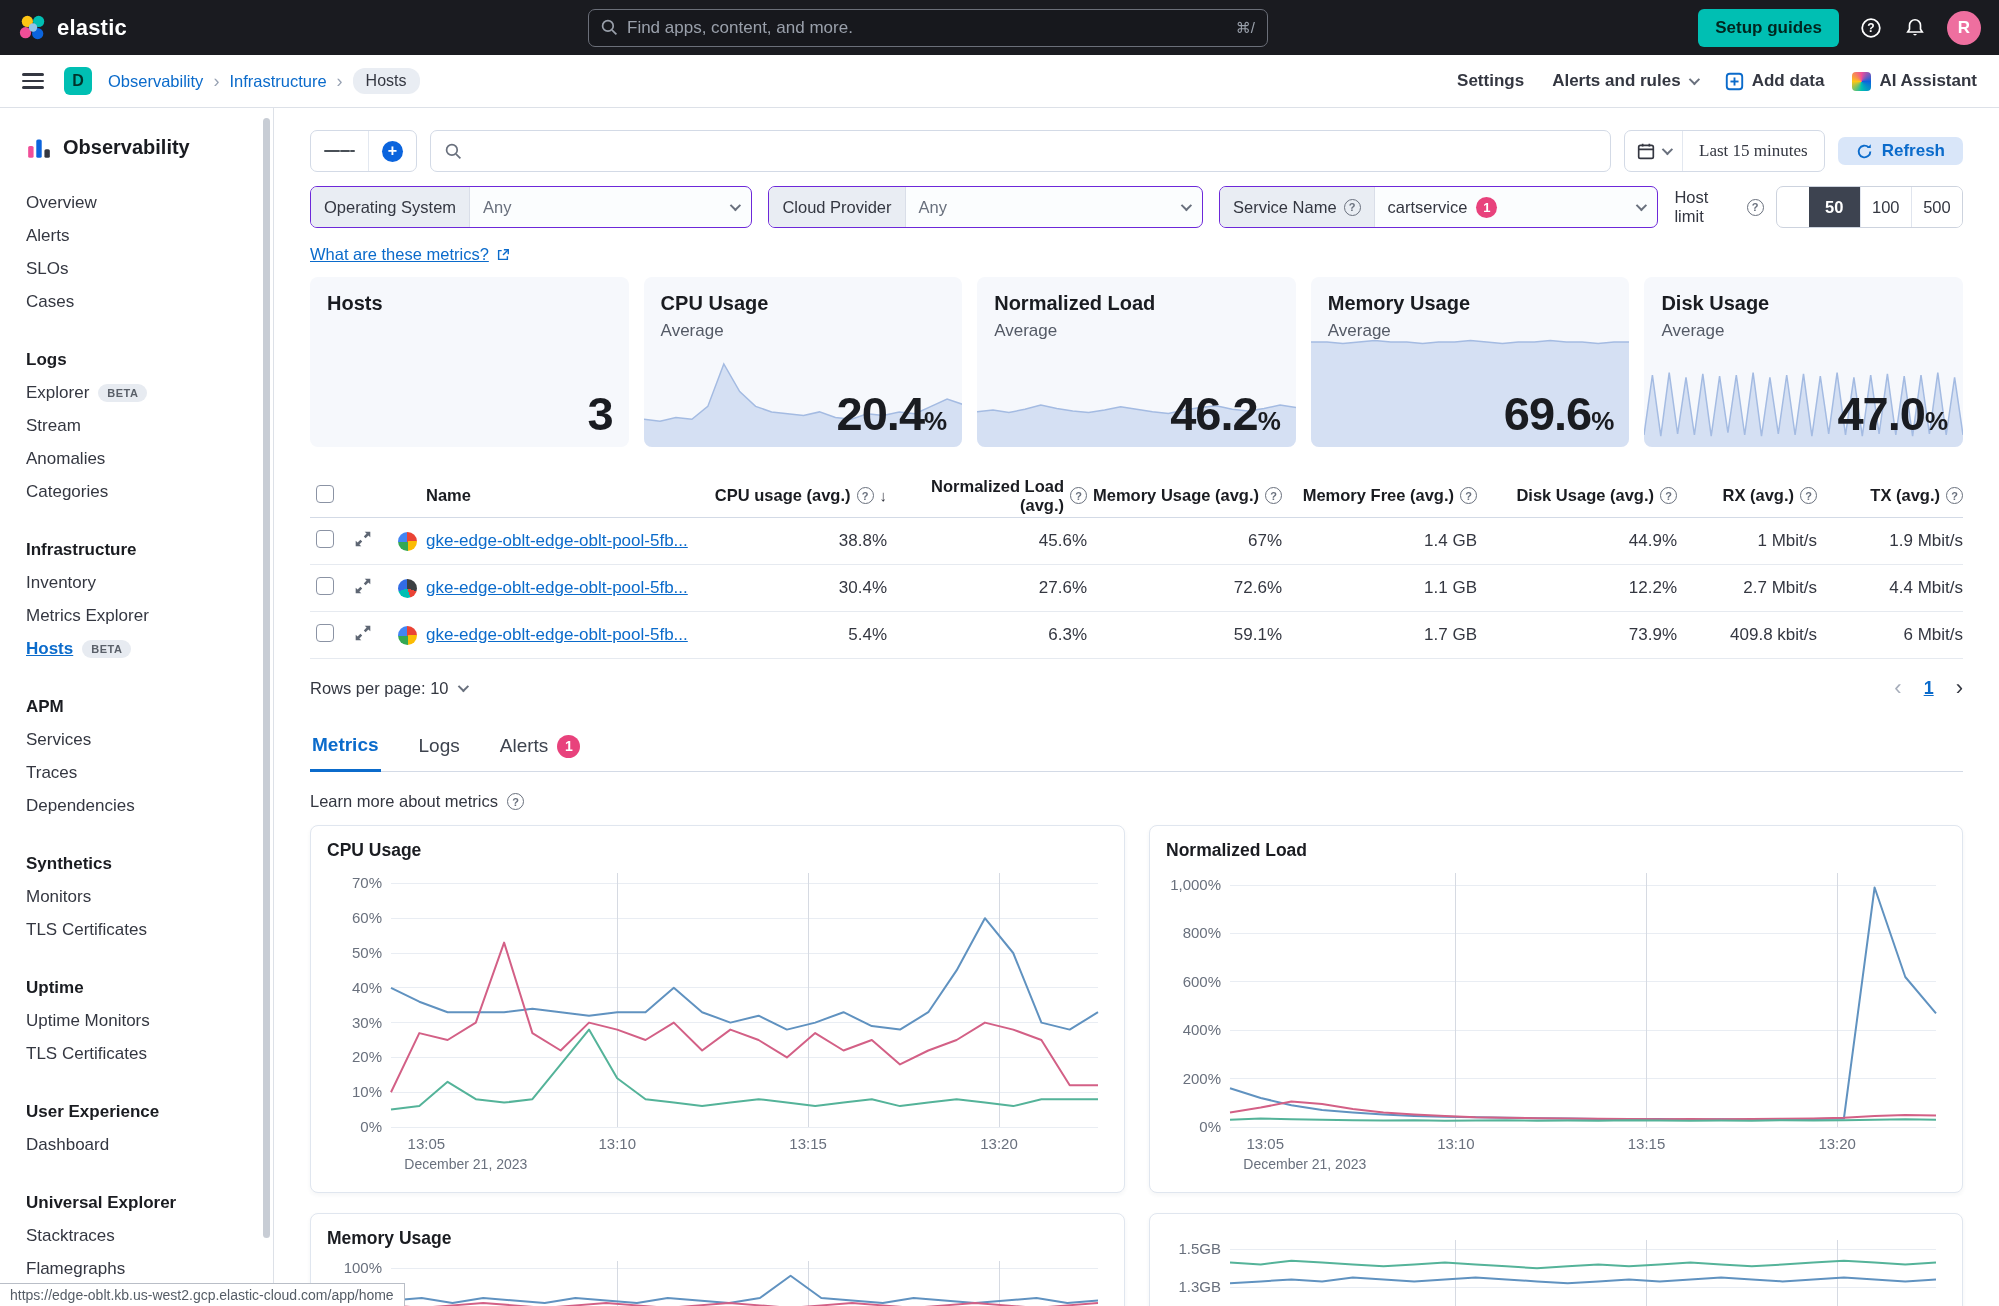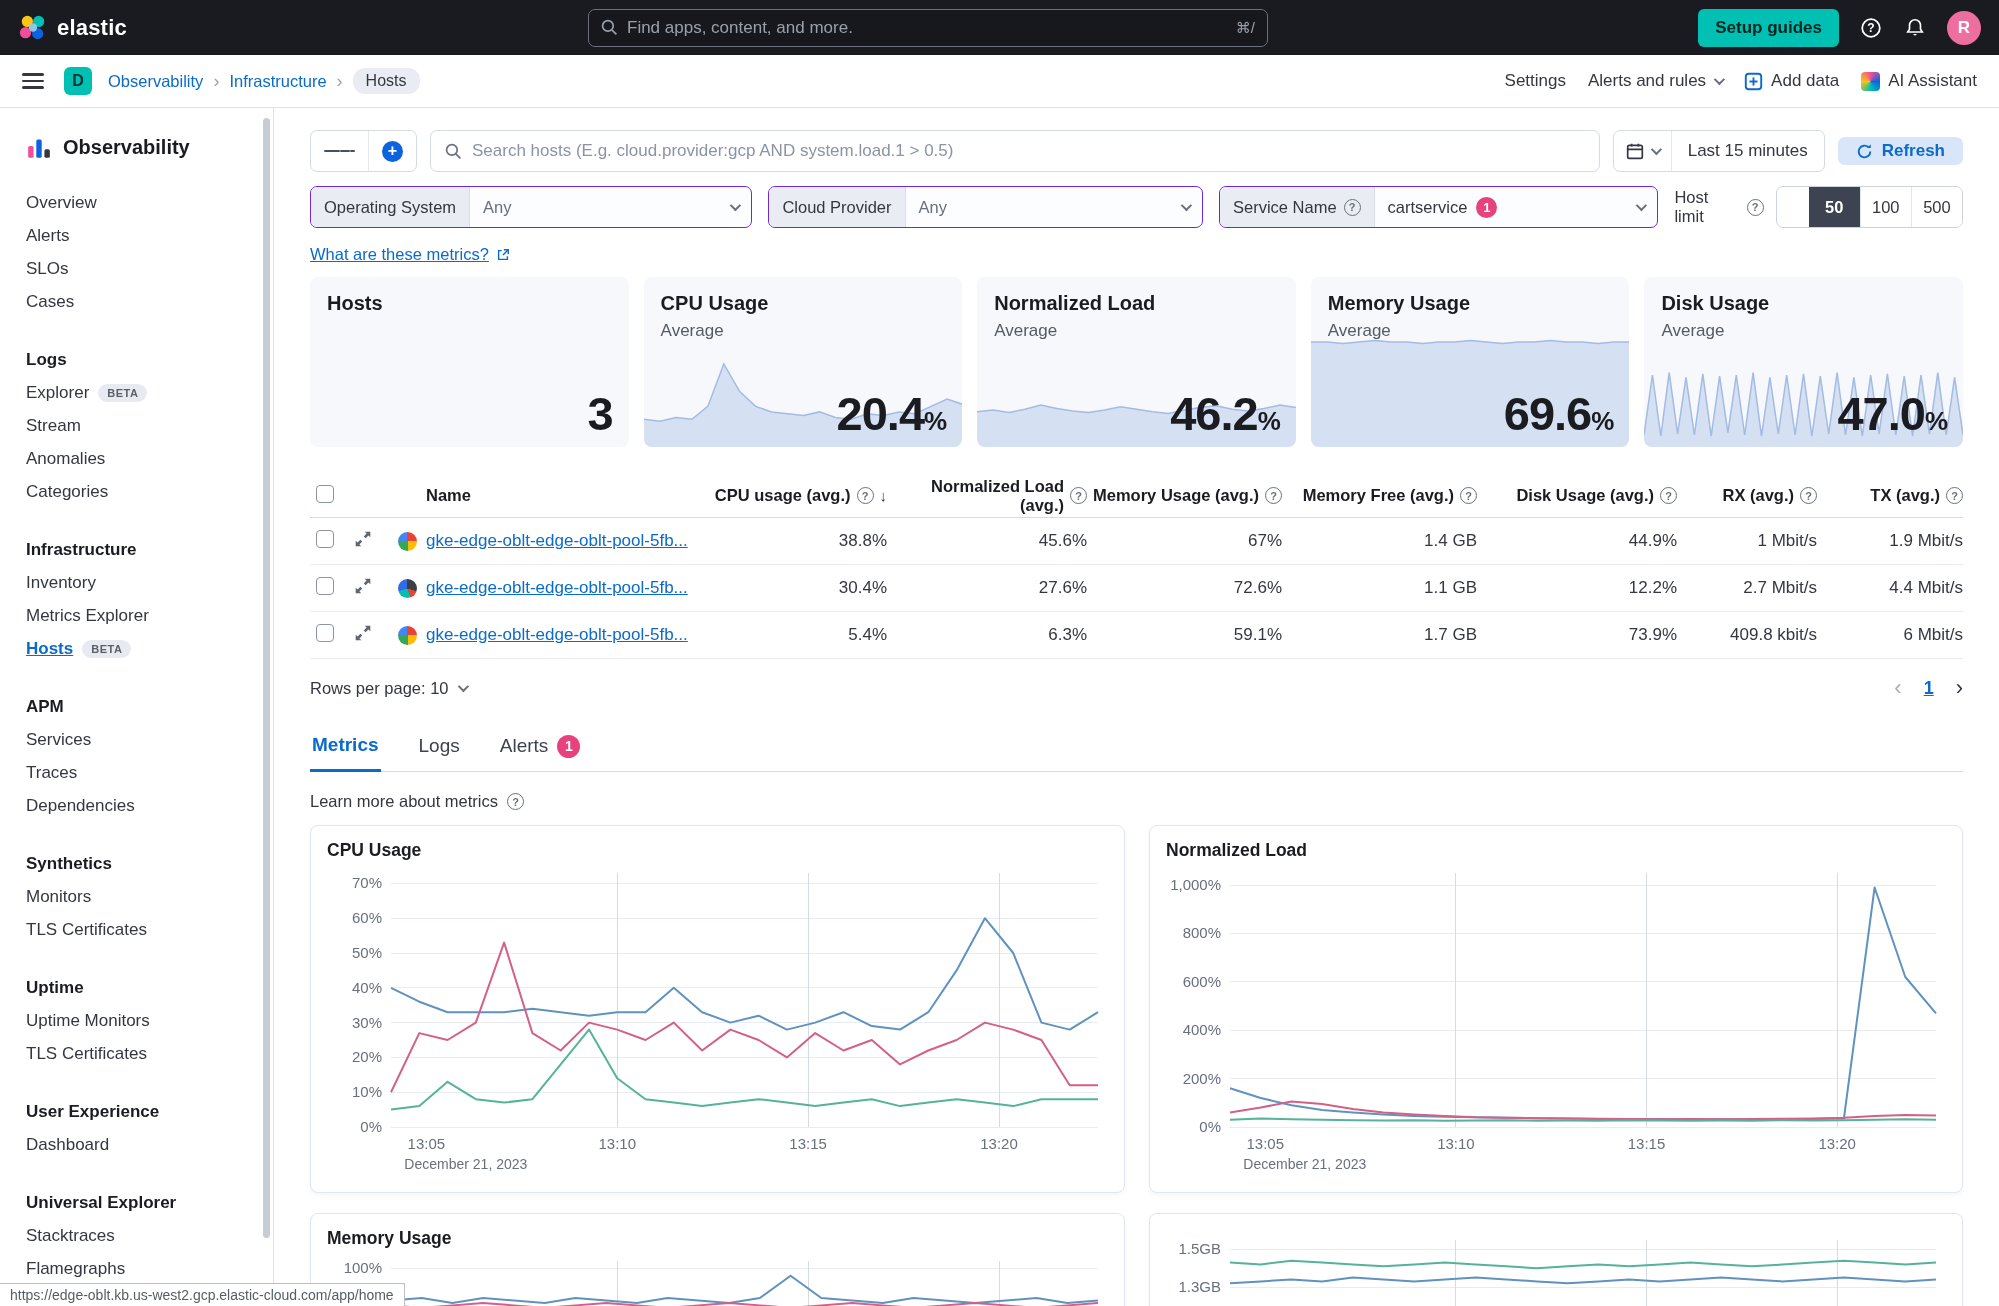--- a/index.html
+++ b/index.html
@@ -23,21 +23,21 @@
 
   
   .navbar { height:53px; background:#fff; border-bottom:1px solid #dde1e8; display:flex; align-items:center; padding:0 22px; }
   .hamburger { width:22px; display:flex; flex-direction:column; gap:4px; cursor:pointer; margin-right:20px; }
   .hamburger i { display:block; height:2.5px; background:#343741; border-radius:2px; }
   .dep-badge { width:28px; height:28px; background:#00bfb3; color:#00332b; border-radius:6px; font-size:16px; font-weight:700; display:flex; align-items:center; justify-content:center; margin-right:16px; cursor:pointer; }
   .crumbs { display:flex; align-items:center; gap:10px; font-size:16.5px; }
   .crumb-link { color:#0b6bcb; cursor:pointer; }
   .crumb-sep { color:#98a2b3; font-size:18px; }
   .crumb-current { background:#e9edf3; color:#343741; border-radius:12px; padding:4px 13px; font-size:16px; }
-  .nav-actions { margin-left:auto; display:flex; align-items:center; gap:22px; font-size:17px; color:#343741; }
+  .nav-actions { margin-left:auto; display:flex; align-items:center; gap:28px; font-size:17px; color:#343741;font-weight:bold; }
   .nav-action { display:flex; align-items:center; gap:8px; cursor:pointer; }
   .chev { width:8px; height:8px; border-right:2px solid #69707d; border-bottom:2px solid #69707d; transform:rotate(45deg) translateY(-2px); display:inline-block; }
   .ai-icon { width:19px; height:19px; border-radius:4px; background:conic-gradient(#f04e98,#0b64dd,#00bfb3,#fec514,#f04e98); }
 
   
   .app-body { display:flex; height:1198px; }
   .sidebar { width:274px; flex:none; border-right:1px solid #dde1e8; padding:26px 0 0 26px; position:relative; background:#fff; }
   .side-title { display:flex; align-items:center; gap:11px; margin-bottom:26px; }
   .side-title-text { font-size:20px; font-weight:700; color:#1a1c21; }
   .snav-item { font-size:17px; color:#343741; padding:6.5px 0; display:flex; align-items:center; gap:9px; cursor:pointer; white-space:nowrap; }
@@ -55,21 +55,21 @@
   .qbar-filter .seg { padding:0 13px; height:100%; display:flex; align-items:center; cursor:pointer; }
   .qbar-filter .seg + .seg { border-left:1px solid #e3e8f0; }
   .funnel i { display:block; background:#495057; height:2px; border-radius:2px; margin:2.5px auto; }
   .funnel i:nth-child(1){ width:16px; } .funnel i:nth-child(2){ width:10px; } .funnel i:nth-child(3){ width:5px; }
   .plus-circ { width:21px; height:21px; border-radius:50%; background:#0b64dd; color:#fff; font-size:16px; font-weight:700; display:flex; align-items:center; justify-content:center; }
   .search-hosts { flex:1; height:42px; border:1px solid #d3dae6; border-radius:7px; background:#fff; display:flex; align-items:center; gap:10px; padding:0 14px; }
   .search-hosts input { flex:1; border:none; outline:none; font-size:17px; color:#343741; font-family:inherit; }
   .search-hosts input::placeholder { color:#8b93a4; }
   .datepicker { height:42px; border:1px solid #d3dae6; border-radius:7px; background:#fff; display:flex; align-items:center; overflow:hidden; }
   .dp-left { display:flex; align-items:center; gap:7px; padding:0 12px; height:100%; border-right:1px solid #e3e8f0; cursor:pointer; }
-  .dp-text { padding:0 16px; font-size:17px; color:#343741; cursor:pointer; white-space:nowrap; }
+  .dp-text { padding:0 16px; font-size:17px; color:#343741; cursor:pointer; white-space:nowrap;font-family:Liberation Serif, serif; }
   .refresh-btn { height:28px; border:none; border-radius:7px; background:#d9e6f9; color:#0b6bcb; font-size:17px; font-weight:600; font-family:inherit; display:flex; align-items:center; gap:9px; padding:0 18px; cursor:pointer; }
 
   
   .filters-row { display:flex; gap:16px; align-items:center; margin-top:14px; }
   .fctl { height:42px; border:1px solid #6d28d9; border-radius:7px; display:flex; align-items:center; overflow:hidden; background:#fbfdfe; }
   .fctl .prep { background:#e9edf3; color:#343741; font-size:16.5px; height:100%; display:flex; align-items:center; gap:7px; padding:0 13px; border-right:1px solid #d9dee8; white-space:nowrap; }
   .fctl .val { flex:1; display:flex; align-items:center; gap:9px; padding:0 13px; font-size:16.5px; color:#69707d; cursor:pointer; }
   .fctl .val.dark { color:#343741; }
   .fctl .val .chev { margin-left:auto; }
   .w-os { width:455px; } .w-cp { width:447px; } .w-sn { width:452px; }
@@ -319,21 +319,20 @@
             </span>
           <span class="seg">
               <span class="plus-circ">+</span>
             </span>
         </div>
         <div class="search-hosts">
           <svg width="17" height="17" viewBox="0 0 16 16">
             <circle cx="6.5" cy="6.5" r="5" fill="none" stroke="#69707d" stroke-width="1.6"></circle>
             <line x1="10.4" y1="10.4" x2="14.5" y2="14.5" stroke="#69707d" stroke-width="1.6"></line>
           </svg>
-          <input placeholder="Search hosts (E.g. cloud.provider:gcp AND system.load.1 &gt; 0.5)" style="">
         </div>
         <div class="datepicker">
           <span class="dp-left">
             <svg width="18" height="18" viewBox="0 0 16 16">
                 <rect x="1.5" y="3" width="13" height="11.5" rx="1.5" fill="none" stroke="#343741" stroke-width="1.5"></rect>
                 <line x1="1.5" y1="6.5" x2="14.5" y2="6.5" stroke="#343741" stroke-width="1.5"></line>
                 <line x1="5" y1="1.5" x2="5" y2="4" stroke="#343741" stroke-width="1.5"></line>
                 <line x1="11" y1="1.5" x2="11" y2="4" stroke="#343741" stroke-width="1.5"></line>
               </svg>
             <span class="chev"></span>

